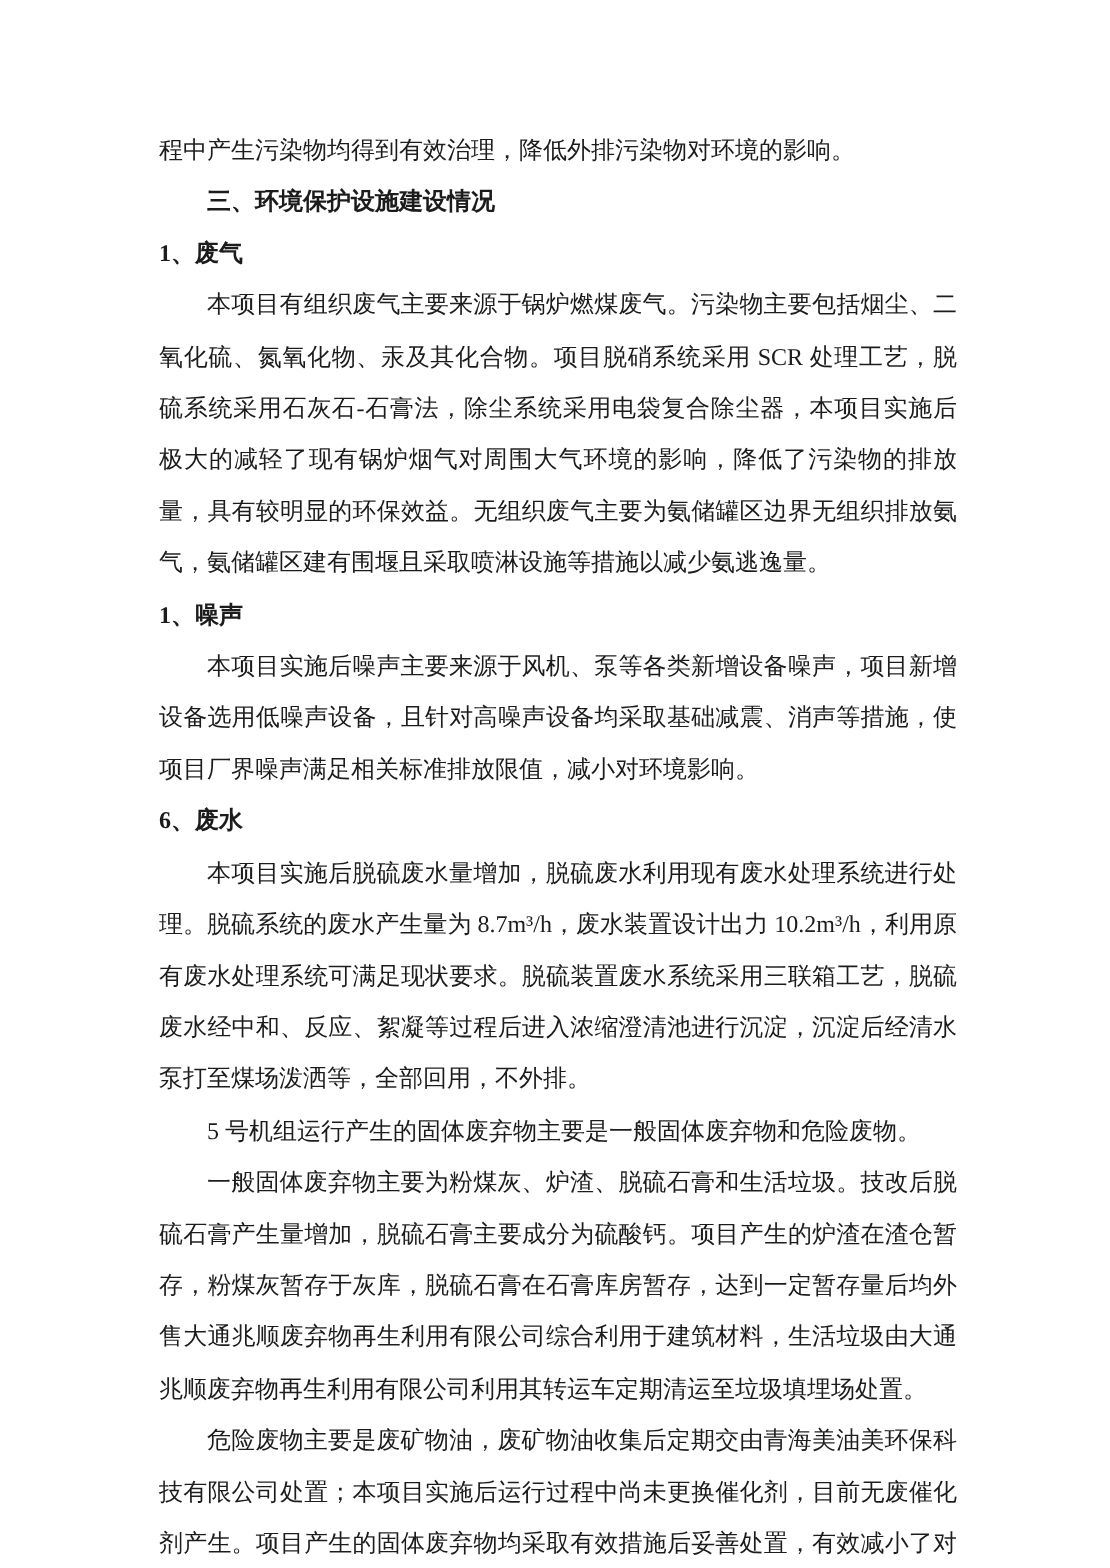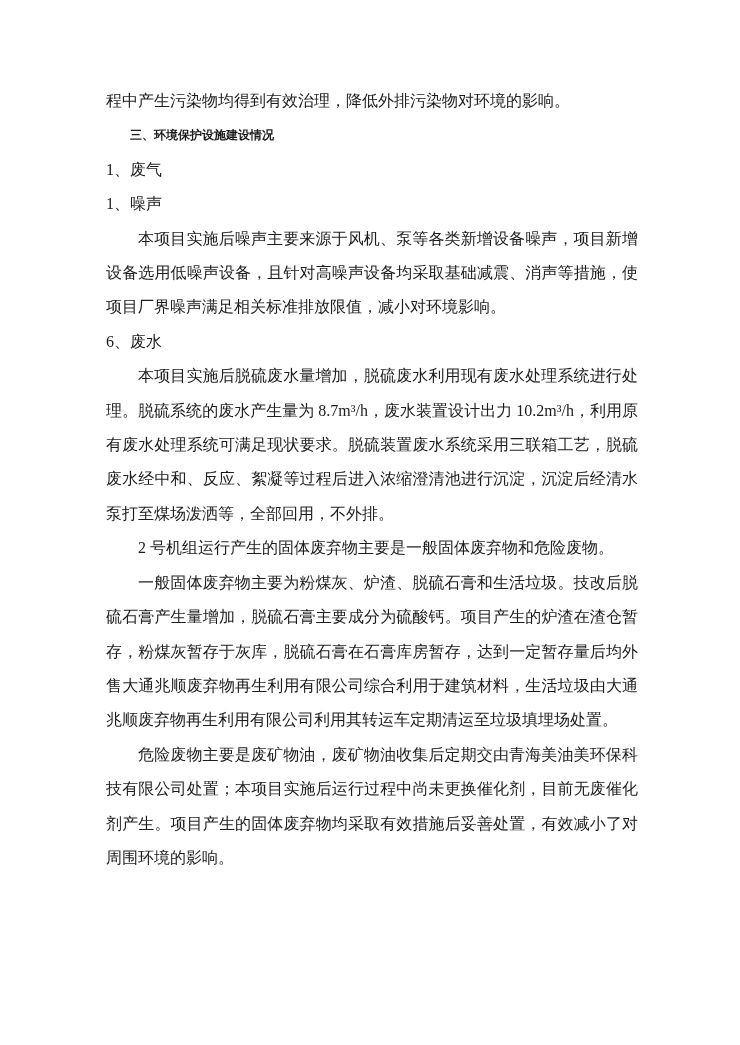--- a/index.html
+++ b/index.html
@@ -24,39 +24,40 @@
     margin: 0;
     text-align: justify;
     text-indent: 2em;
     word-break: break-all;
   }
   .para-continuation {
     text-indent: 0;
   }
   .section-heading {
     margin: 0;
-    font-size: 12px;
+    font-size: 16px;
     font-weight: bold;
     text-indent: 2em;
     text-align: left;
   }
   .subsection-heading {
     margin: 0;
     text-indent: 0;
     text-align: left;
-    font-weight: normal;
+    font-weight: bold;
   }
 </style>
 </head>
 <body>
 
 <div class="page">
   <p class="para para-continuation">程中产生污染物均得到有效治理，降低外排污染物对环境的影响。</p>
   <p class="section-heading">三、环境保护设施建设情况</p>
   <p class="subsection-heading">1、废气</p>
+  <p class="para">本项目有组织废气主要来源于锅炉燃煤废气。污染物主要包括烟尘、二氧化硫、氮氧化物、汞及其化合物。项目脱硝系统采用 SCR 处理工艺，脱硫系统采用石灰石-石膏法，除尘系统采用电袋复合除尘器，本项目实施后极大的减轻了现有锅炉烟气对周围大气环境的影响，降低了污染物的排放量，具有较明显的环保效益。无组织废气主要为氨储罐区边界无组织排放氨气，氨储罐区建有围堰且采取喷淋设施等措施以减少氨逃逸量。</p>
   <p class="subsection-heading">1、噪声</p>
   <p class="para">本项目实施后噪声主要来源于风机、泵等各类新增设备噪声，项目新增设备选用低噪声设备，且针对高噪声设备均采取基础减震、消声等措施，使项目厂界噪声满足相关标准排放限值，减小对环境影响。</p>
   <p class="subsection-heading">6、废水</p>
   <p class="para">本项目实施后脱硫废水量增加，脱硫废水利用现有废水处理系统进行处理。脱硫系统的废水产生量为 8.7m³/h，废水装置设计出力 10.2m³/h，利用原有废水处理系统可满足现状要求。脱硫装置废水系统采用三联箱工艺，脱硫废水经中和、反应、絮凝等过程后进入浓缩澄清池进行沉淀，沉淀后经清水泵打至煤场泼洒等，全部回用，不外排。</p>
-  <p class="para">2 号机组运行产生的固体废弃物主要是一般固体废弃物和危险废物。</p>
+  <p class="para">5 号机组运行产生的固体废弃物主要是一般固体废弃物和危险废物。</p>
   <p class="para">一般固体废弃物主要为粉煤灰、炉渣、脱硫石膏和生活垃圾。技改后脱硫石膏产生量增加，脱硫石膏主要成分为硫酸钙。项目产生的炉渣在渣仓暂存，粉煤灰暂存于灰库，脱硫石膏在石膏库房暂存，达到一定暂存量后均外售大通兆顺废弃物再生利用有限公司综合利用于建筑材料，生活垃圾由大通兆顺废弃物再生利用有限公司利用其转运车定期清运至垃圾填埋场处置。</p>
   <p class="para">危险废物主要是废矿物油，废矿物油收集后定期交由青海美油美环保科技有限公司处置；本项目实施后运行过程中尚未更换催化剂，目前无废催化剂产生。项目产生的固体废弃物均采取有效措施后妥善处置，有效减小了对周围环境的影响。</p>
 </div>
 
 </body></html>

